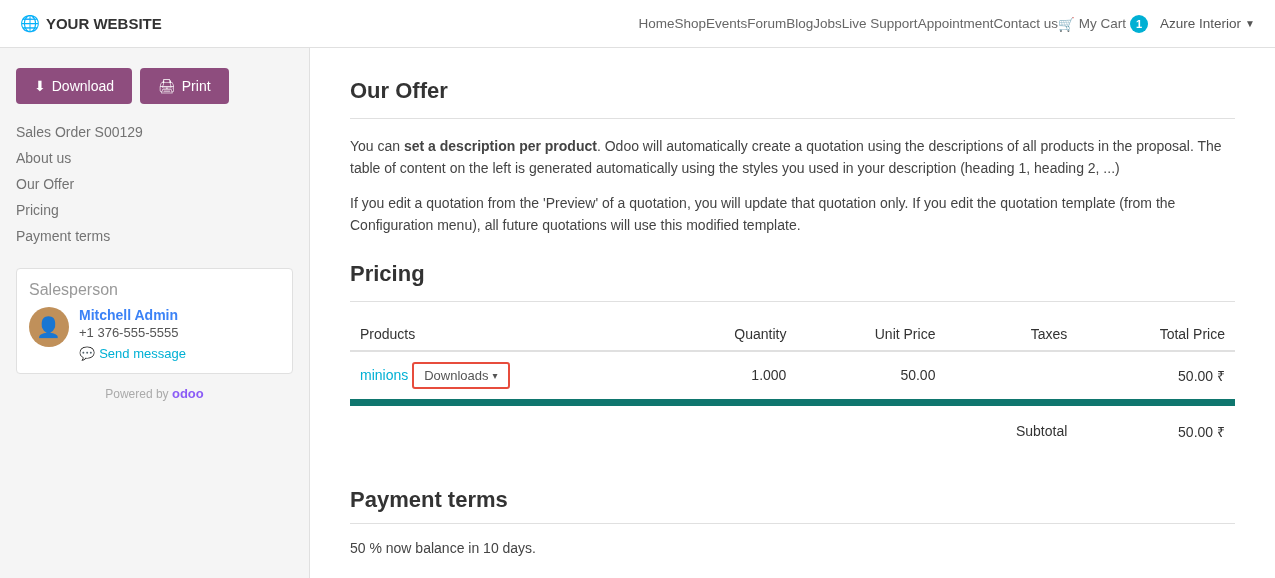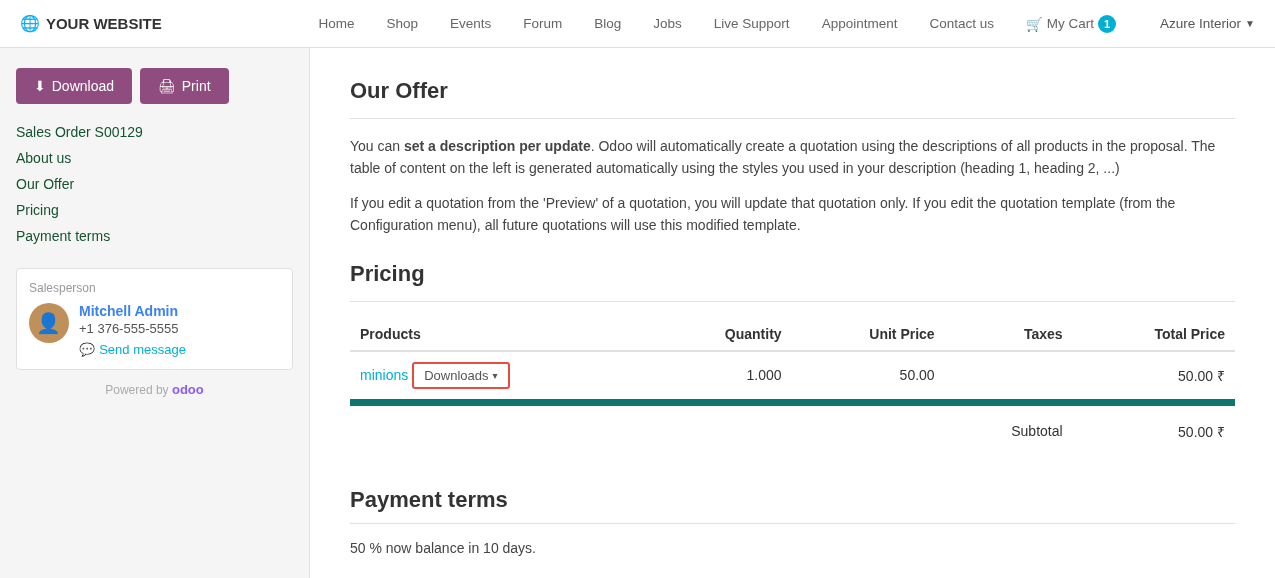--- a/index.html
+++ b/index.html
@@ -24,21 +24,21 @@
       color: #333;
       margin-right: auto;
     }
     .nav-logo .globe-icon {
       margin-right: 6px;
       font-size: 16px;
     }
     .nav-links {
       display: flex;
       align-items: center;
-      gap: 32px;
+      gap: 0;
       font-size: 13.5px;
       color: #666;
     }
     .nav-links a {
       color: #666;
       text-decoration: none;
       cursor: pointer;
     }
     .nav-cart {
       display: flex;
@@ -113,36 +113,36 @@
       align-items: center;
       gap: 6px;
     }
     .sidebar-nav {
       display: flex;
       flex-direction: column;
       gap: 10px;
       margin-bottom: 24px;
     }
     .sidebar-nav a {
-      color: #14532d;
+      color: #737373;
       text-decoration: none;
       font-size: 14px;
       cursor: pointer;
     }
 
     
     .salesperson-card {
       background: #fff;
       border: 1px solid #e0e0e0;
       border-radius: 4px;
       padding: 12px;
     }
     .salesperson-label {
       color: #999;
-      font-size: 12px;
+      font-size: 16px;
       margin-bottom: 8px;
     }
     .salesperson-info {
       display: flex;
       align-items: flex-start;
       gap: 10px;
     }
     .avatar {
       width: 40px;
       height: 40px;
@@ -226,21 +226,21 @@
       margin-bottom: 14px;
     }
     .pricing-table {
       width: 100%;
       border-collapse: collapse;
       font-size: 14px;
     }
     .pricing-table th {
       text-align: left;
       padding: 8px 10px;
-      font-weight: bold;
+      font-weight: normal;
       color: #333;
       border-bottom: 2px solid #e0e0e0;
     }
     .pricing-table th.right { text-align: right; }
     .pricing-table td {
       padding: 10px 10px;
       color: #333;
       border-bottom: 7px solid #0f766e;
     }
     .pricing-table td.right { text-align: right; }
@@ -361,21 +361,21 @@
       <span class="odoo-text">odoo</span>
     </div>
   </aside>
 
   <main class="content">
 
     <section>
       <h2 class="section-title">Our Offer</h2>
       <hr class="section-divider">
       <p class="offer-text">
-        <span>You can </span><strong>set a description per update</strong><span>. Odoo will automatically create a quotation using the descriptions of all products in the proposal. The table of content on the left is generated automatically using the styles you used in your description (heading 1, heading 2, ...)</span>
+        <span>You can </span><strong>set a description per product</strong><span>. Odoo will automatically create a quotation using the descriptions of all products in the proposal. The table of content on the left is generated automatically using the styles you used in your description (heading 1, heading 2, ...)</span>
       </p>
       <p class="offer-text">If you edit a quotation from the 'Preview' of a quotation, you will update that quotation only. If you edit the quotation template (from the Configuration menu), all future quotations will use this modified template.</p>
     </section>
 
     <section class="pricing-section">
       <h2 class="pricing-title">Pricing</h2>
       <hr class="section-divider">
       <table class="pricing-table">
         <thead>
           <tr>

